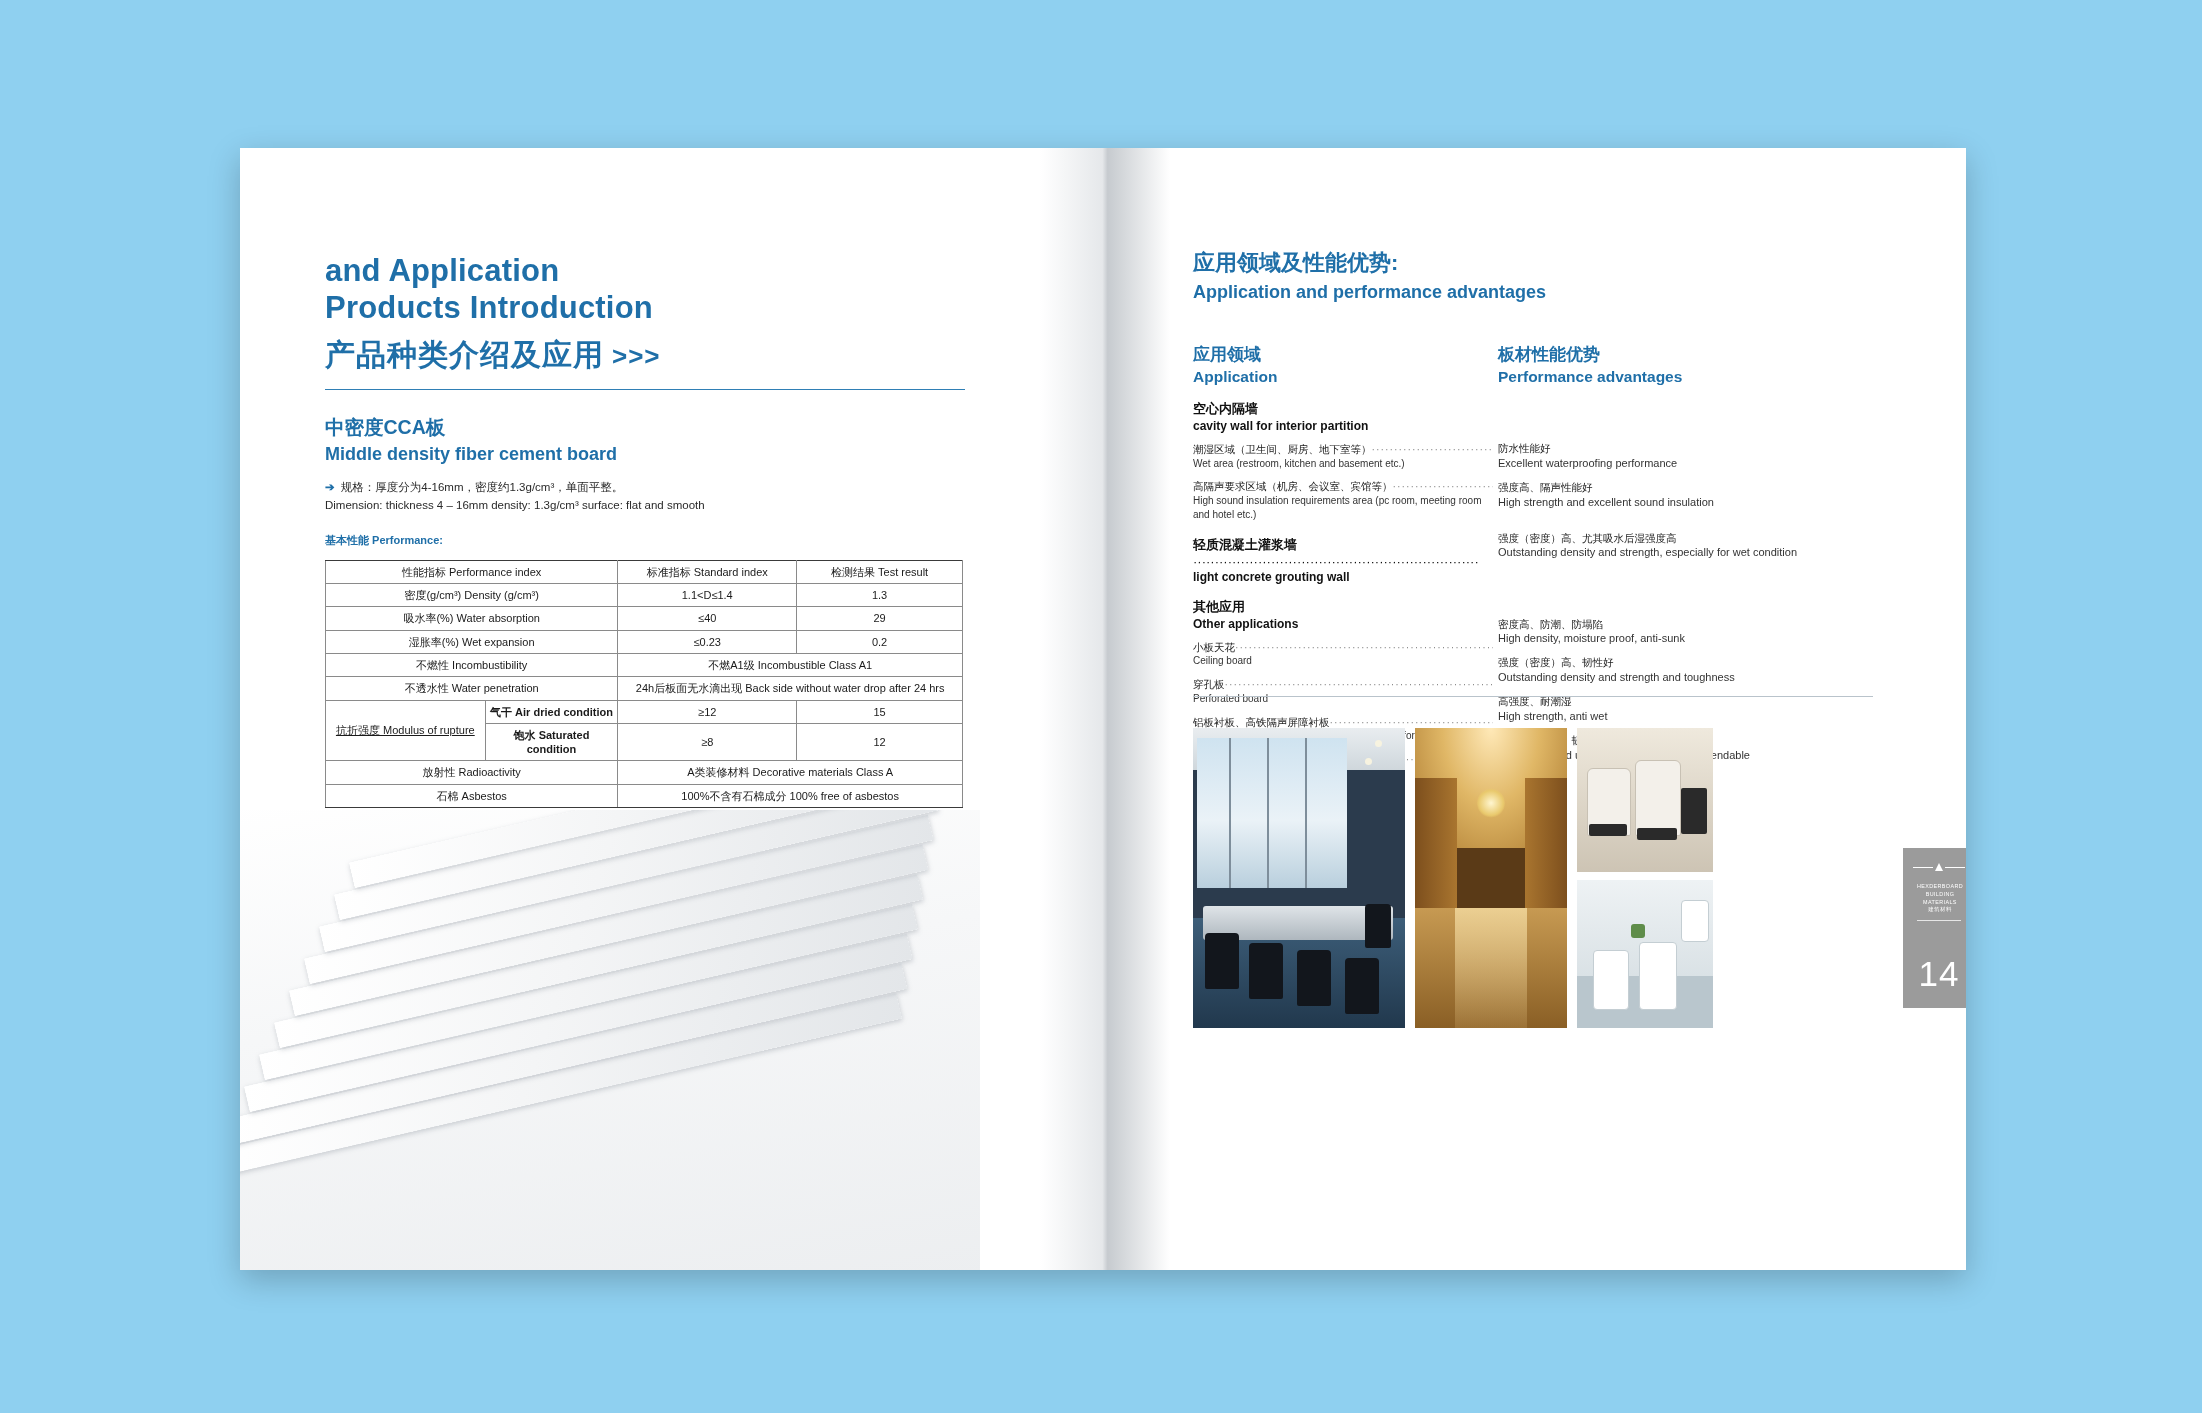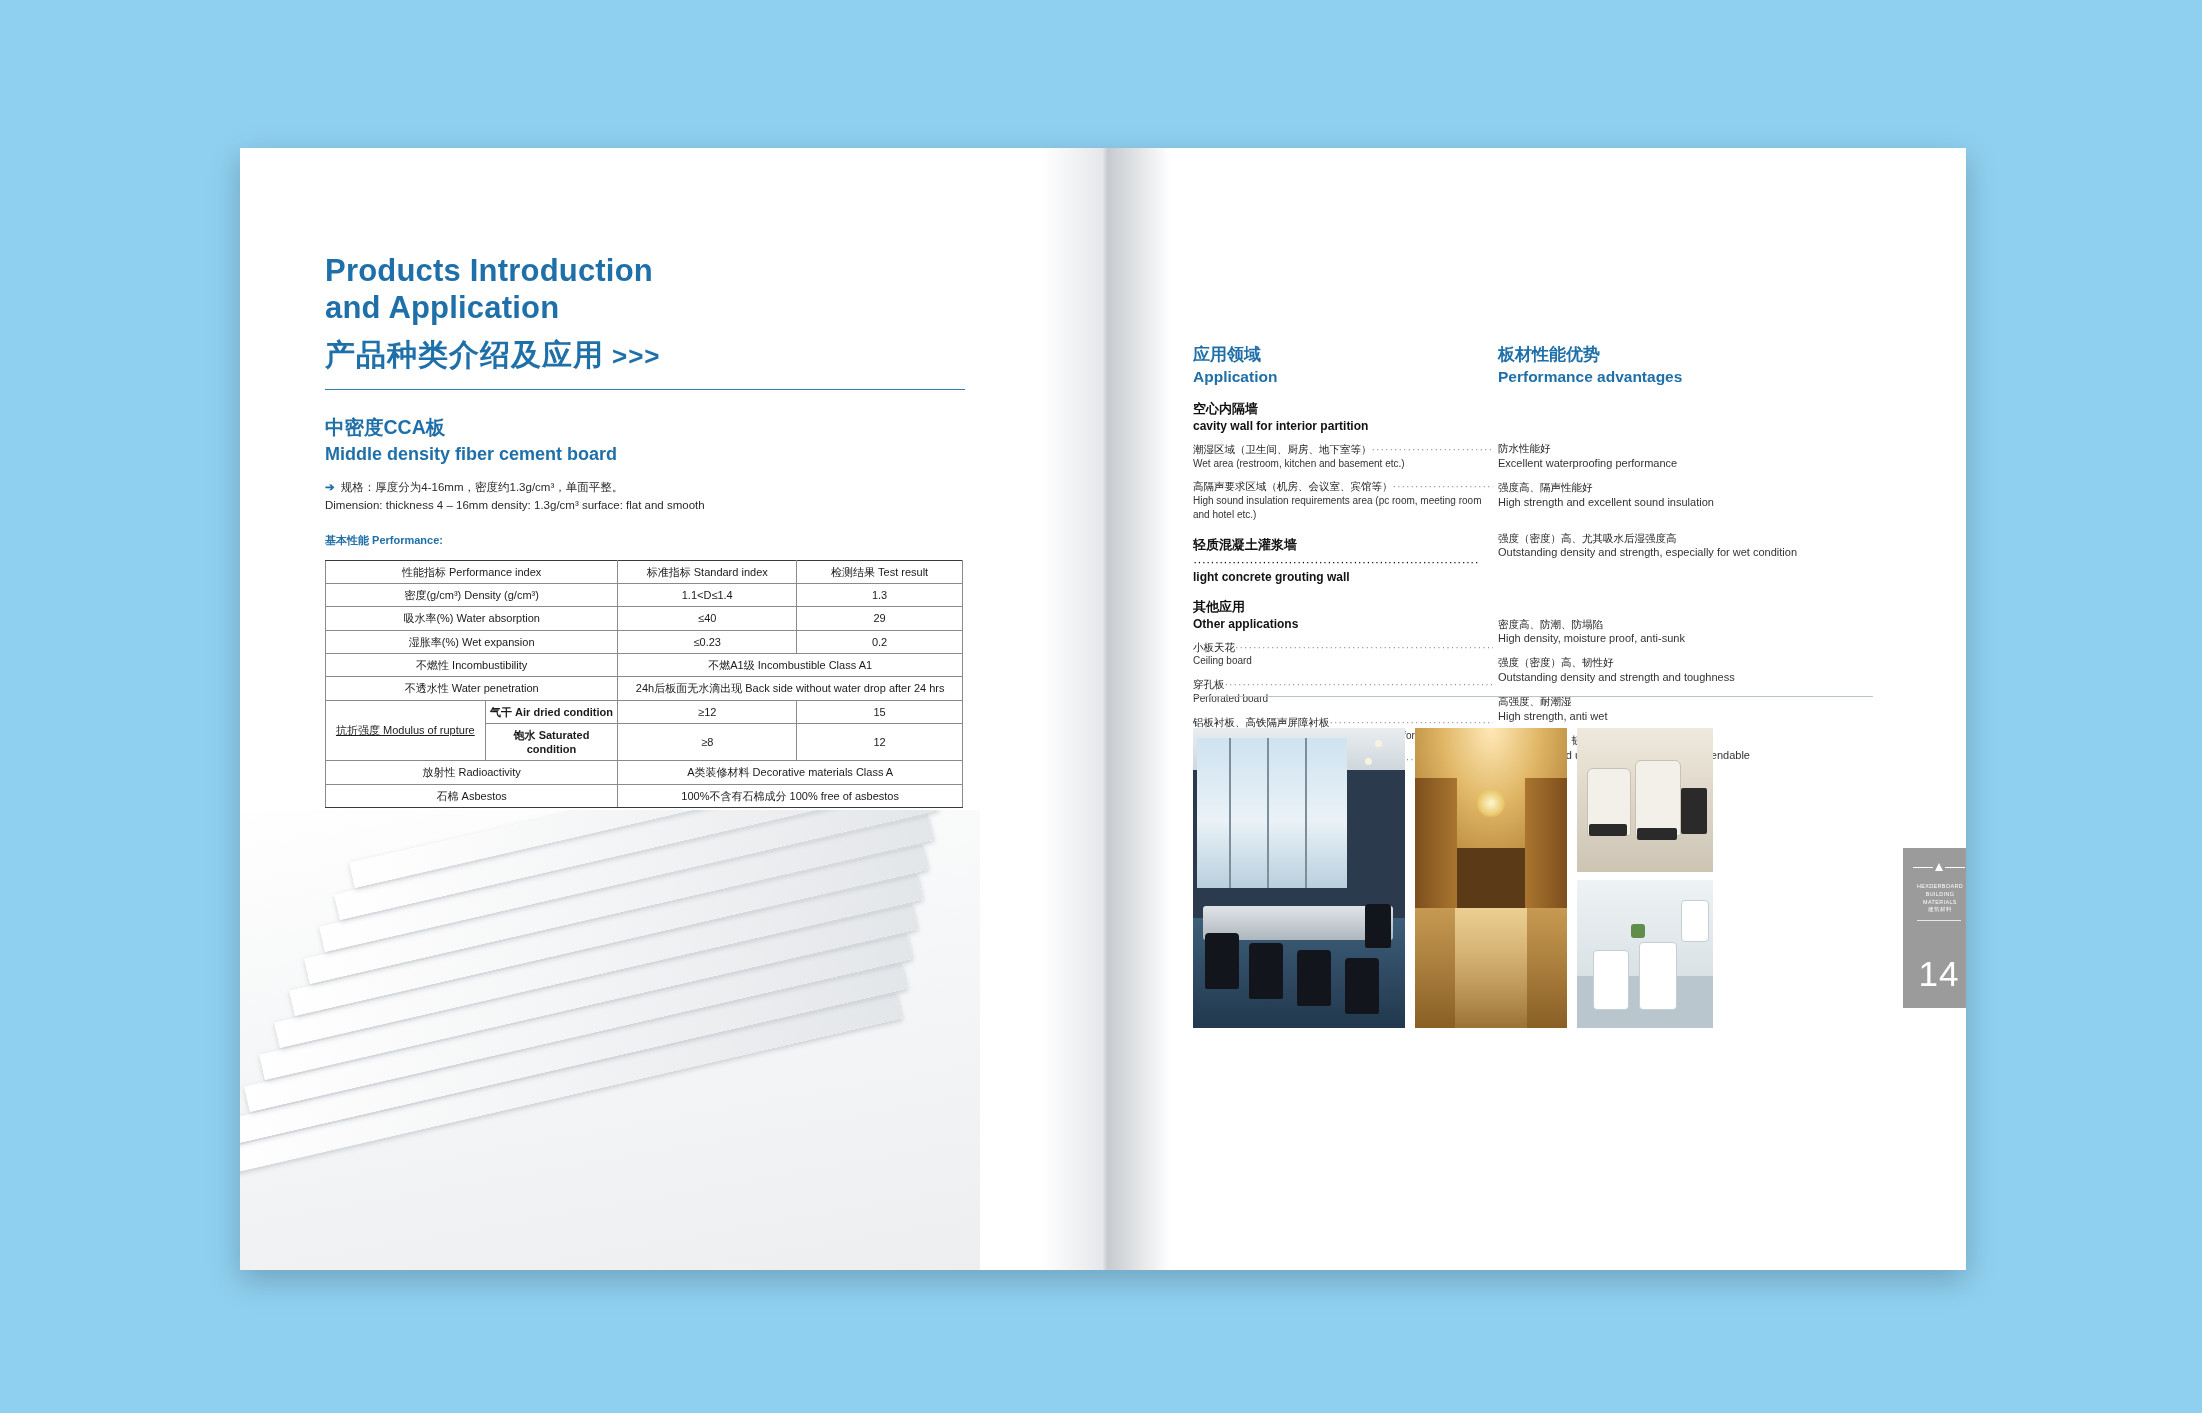--- a/index.html
+++ b/index.html
@@ -306,22 +306,22 @@
 
 <div id="stage">
 
   <div class="brochure">
 
     <div class="page left">
 
       <div class="lp-inner">
 
         <div class="title-en">
+          <div>and Application</div>
           <div>Products Introduction</div>
-          <div>and Application</div>
         </div>
 
         <div class="title-cn">
           <span>产品种类介绍及应用</span><span class="arrows">&gt;&gt;&gt;</span>
         </div>
 
         <div class="rule-blue"></div>
 
         <div class="sub-cn">中密度CCA板</div>
         <div class="sub-en">Middle density fiber cement board</div>
@@ -401,20 +401,24 @@
         <div class="sheet" style="left:115px; top:180px; width:650px; height:26px; transform: rotate(-13deg);"></div>
         <div class="sheet" style="left:130px; top:148px; width:640px; height:26px; transform: rotate(-13deg);"></div>
         <div class="sheet" style="left:145px; top:116px; width:630px; height:26px; transform: rotate(-13deg);"></div>
         <div class="sheet" style="left:160px; top:84px;  width:620px; height:26px; transform: rotate(-13deg);"></div>
         <div class="sheet" style="left:175px; top:52px;  width:610px; height:26px; transform: rotate(-13deg);"></div>
       </div>
     </div>
 
     <div class="page right">
 
+      <div class="rp-inner">
+        <div class="r-title-cn">应用领域及性能优势:</div>
+        <div class="r-title-en">Application and performance advantages</div>
+      </div>
 
       <div class="cols">
 
         <div class="colA">
           <div class="col-head">
             <div class="cn">应用领域</div>
             <div class="en">Application</div>
           </div>
 
           <div class="grp-title">

